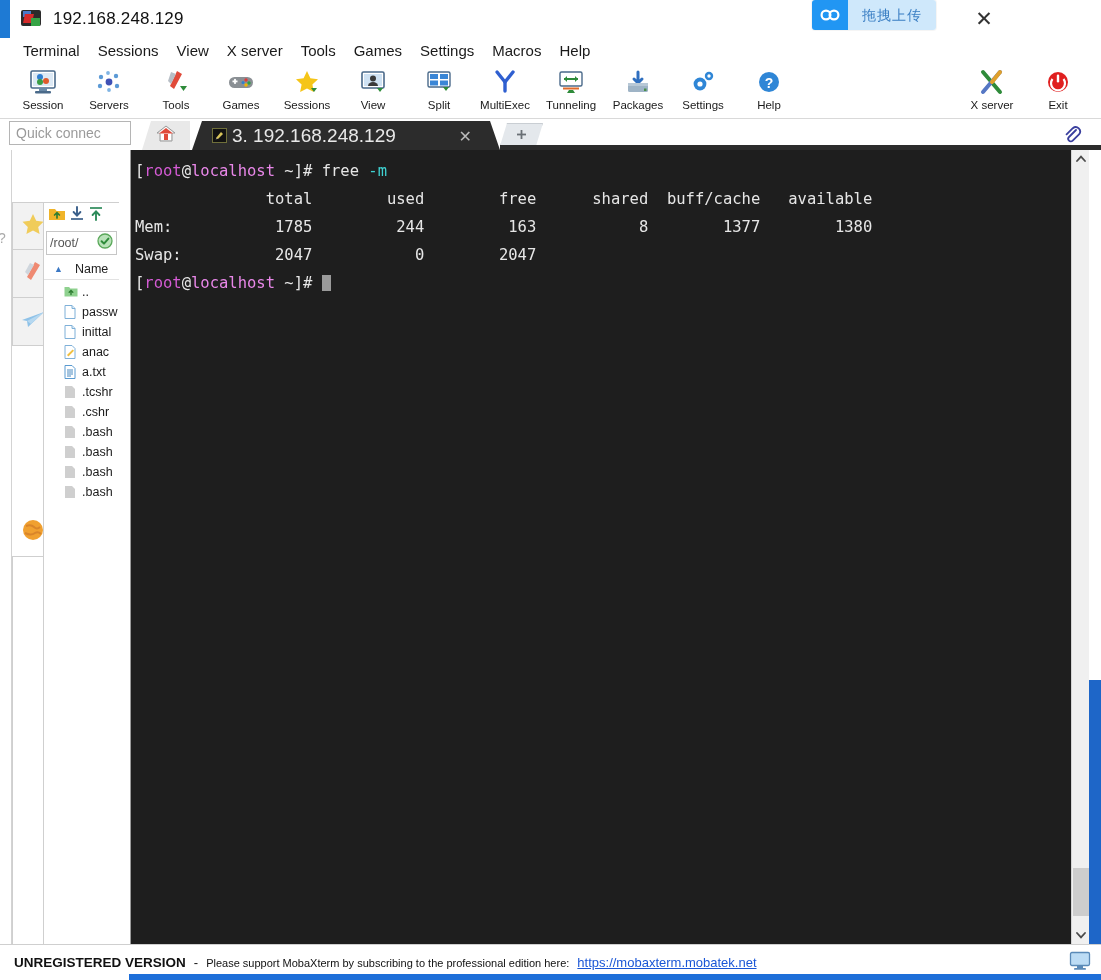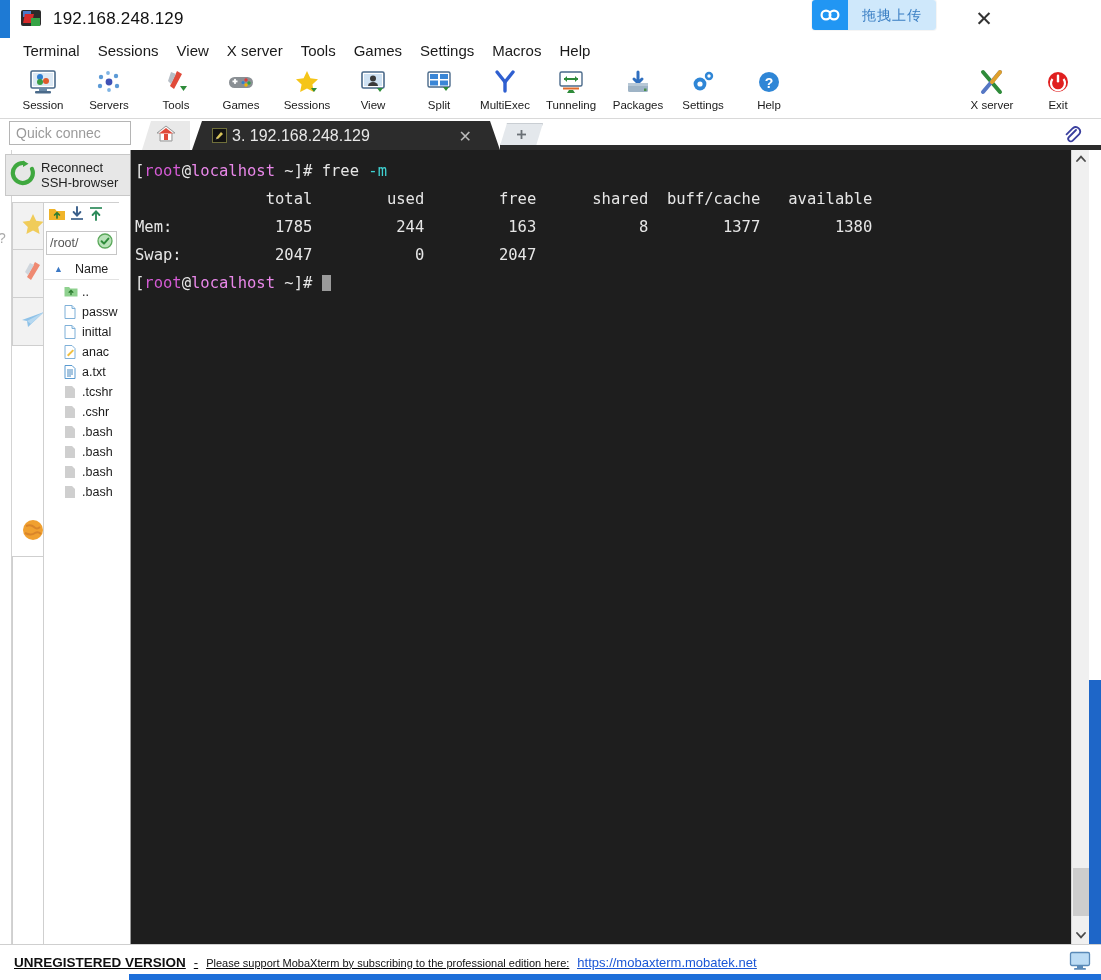--- a/index.html
+++ b/index.html
@@ -110,21 +110,21 @@
     position: absolute; left: 192px; top: 2px; width: 308px; height: 29px;
     background: #2c2c2c;
     clip-path: polygon(10px 0, 298px 0, 100% 100%, 0 100%);
     display: flex; align-items: center;
   }
   .tab-active .tab-ico {
     margin-left: 20px; width: 15px; height: 15px; background: #111;
     border: 1px solid #6f6f3a; display:flex; align-items:center; justify-content:center;
   }
   .tab-active .tab-label {
-    color: #e8e8e8; font-size: 16px; margin-left: 5px; white-space: nowrap;
+    color: #e8e8e8; font-size: 19px; margin-left: 5px; white-space: nowrap;
   }
   .tab-close {
     position: absolute; right: 28px; top: 6px; color: #b9b9b9; font-size: 16px;
     font-weight: 300;
   }
   .tab-new {
     position: absolute; left: 500px; top: 4px; width: 43px; height: 23px;
     background: #e4e8ec; border: 1px solid #c9ced3;
     clip-path: polygon(7px 0, 100% 0, calc(100% - 7px) 100%, 0 100%);
     display:flex; align-items:center; justify-content:center;
@@ -247,21 +247,21 @@
     position:absolute; left:1089px; top:150px; width:12px; height:794px; background:#ffffff;
   }
   .term-right-blue {
     position:absolute; left:1089px; top:680px; width:12px; height:264px; background:#1e66c8;
   }
 
   
   .statusbar {
     position: absolute; left: 0; top: 944px; width: 1101px; height: 36px;
     background: #ffffff; border-top: 1px solid #cfcfcf;
-    display: flex; align-items: center; text-decoration: underline;
+    display: flex; align-items: center;
   }
   .sb-unreg {
     font-size: 13.5px; font-weight: bold; color: #111; margin-left: 14px;
   }
   .sb-dash { font-size: 13px; color: #111; margin: 0 8px; }
   .sb-msg { font-size: 11px; color: #111; }
   .sb-link { font-size: 13px; color: #1a56d6; margin-left: 8px; }
   .sb-monitor {
     position: absolute; right: 10px; top: 6px; width: 22px; height: 20px;
   }
@@ -530,32 +530,20 @@
     <div class="clip-icon">
       <svg width="20" height="20" viewBox="0 0 20 20">
         <path d="M14 5 L7 12 a2.6 2.6 0 0 0 3.7 3.7 L17 9.4 a4.4 4.4 0 0 0 -6.2 -6.2 L4.6 9.4" fill="none" stroke="#3a3f9e" stroke-width="1.8" stroke-linecap="round"></path>
       </svg>
     </div>
   </div>
 
   <div class="sidebar">
     <div class="sb-left-rule"></div>
 
-    <div class="sb-reconnect">
-      <div class="rc-ico">
-        <svg width="26" height="26" viewBox="0 0 26 26">
-          <path d="M13 3 a10 10 0 1 0 9 6" fill="none" stroke="#3fa83f" stroke-width="4.2" stroke-linecap="round"></path>
-          <path d="M13 0.5 L13 7 L18.5 3.8 Z" fill="#3fa83f"></path>
-        </svg>
-      </div>
-      <div>
-        <div class="rc-txt">Reconnect</div>
-        <div class="rc-txt">SSH-browser</div>
-      </div>
-    </div>
 
     <div class="sb-qmark">?</div>
 
     <div class="sb-iconstrip">
       <div class="sb-iconbtn">
         <span>
           <svg width="26" height="25" viewBox="0 0 26 25">
             <path d="M13 2 L16.2 8.8 L23.5 9.8 L18.2 14.9 L19.6 22 L13 18.6 L6.4 22 L7.8 14.9 L2.5 9.8 L9.8 8.8 Z" fill="#f0cc5a"></path>
           </svg>
         </span>

